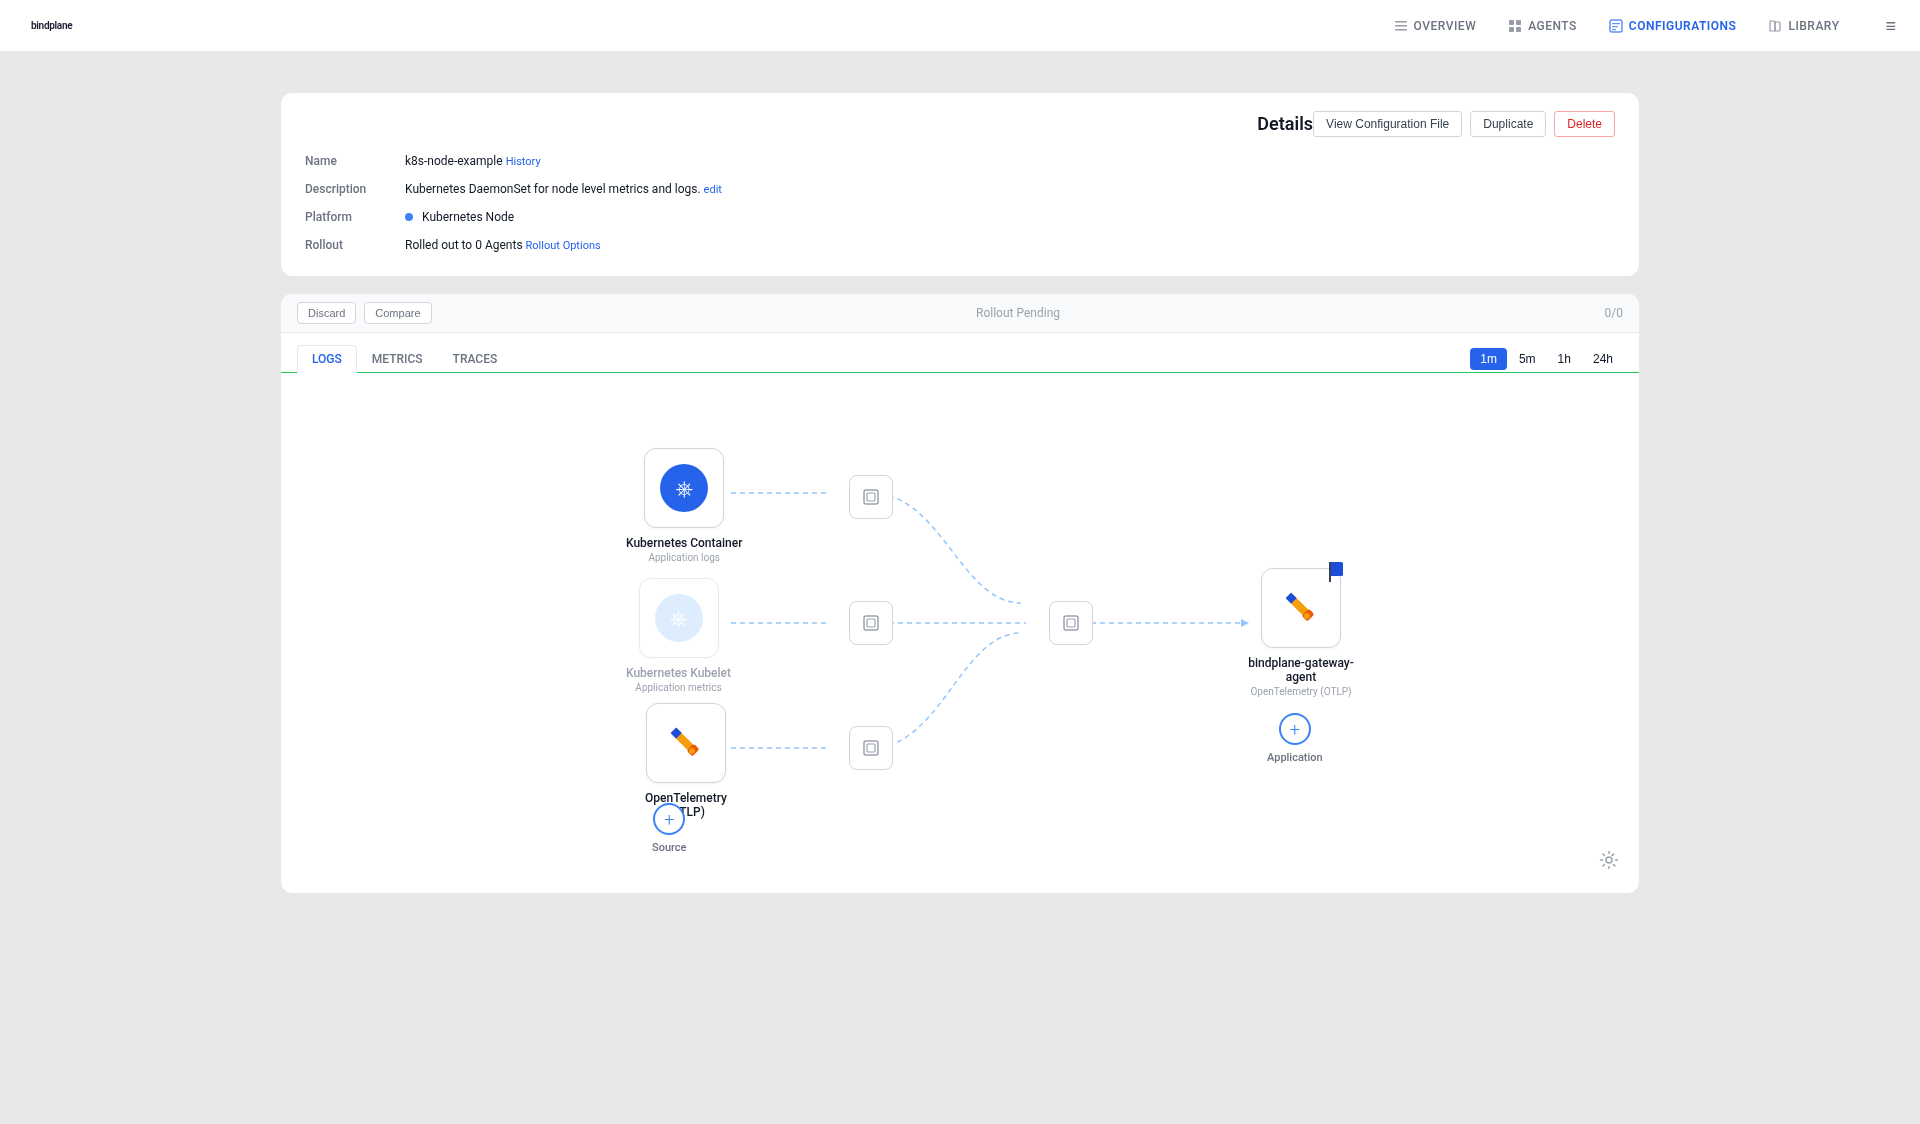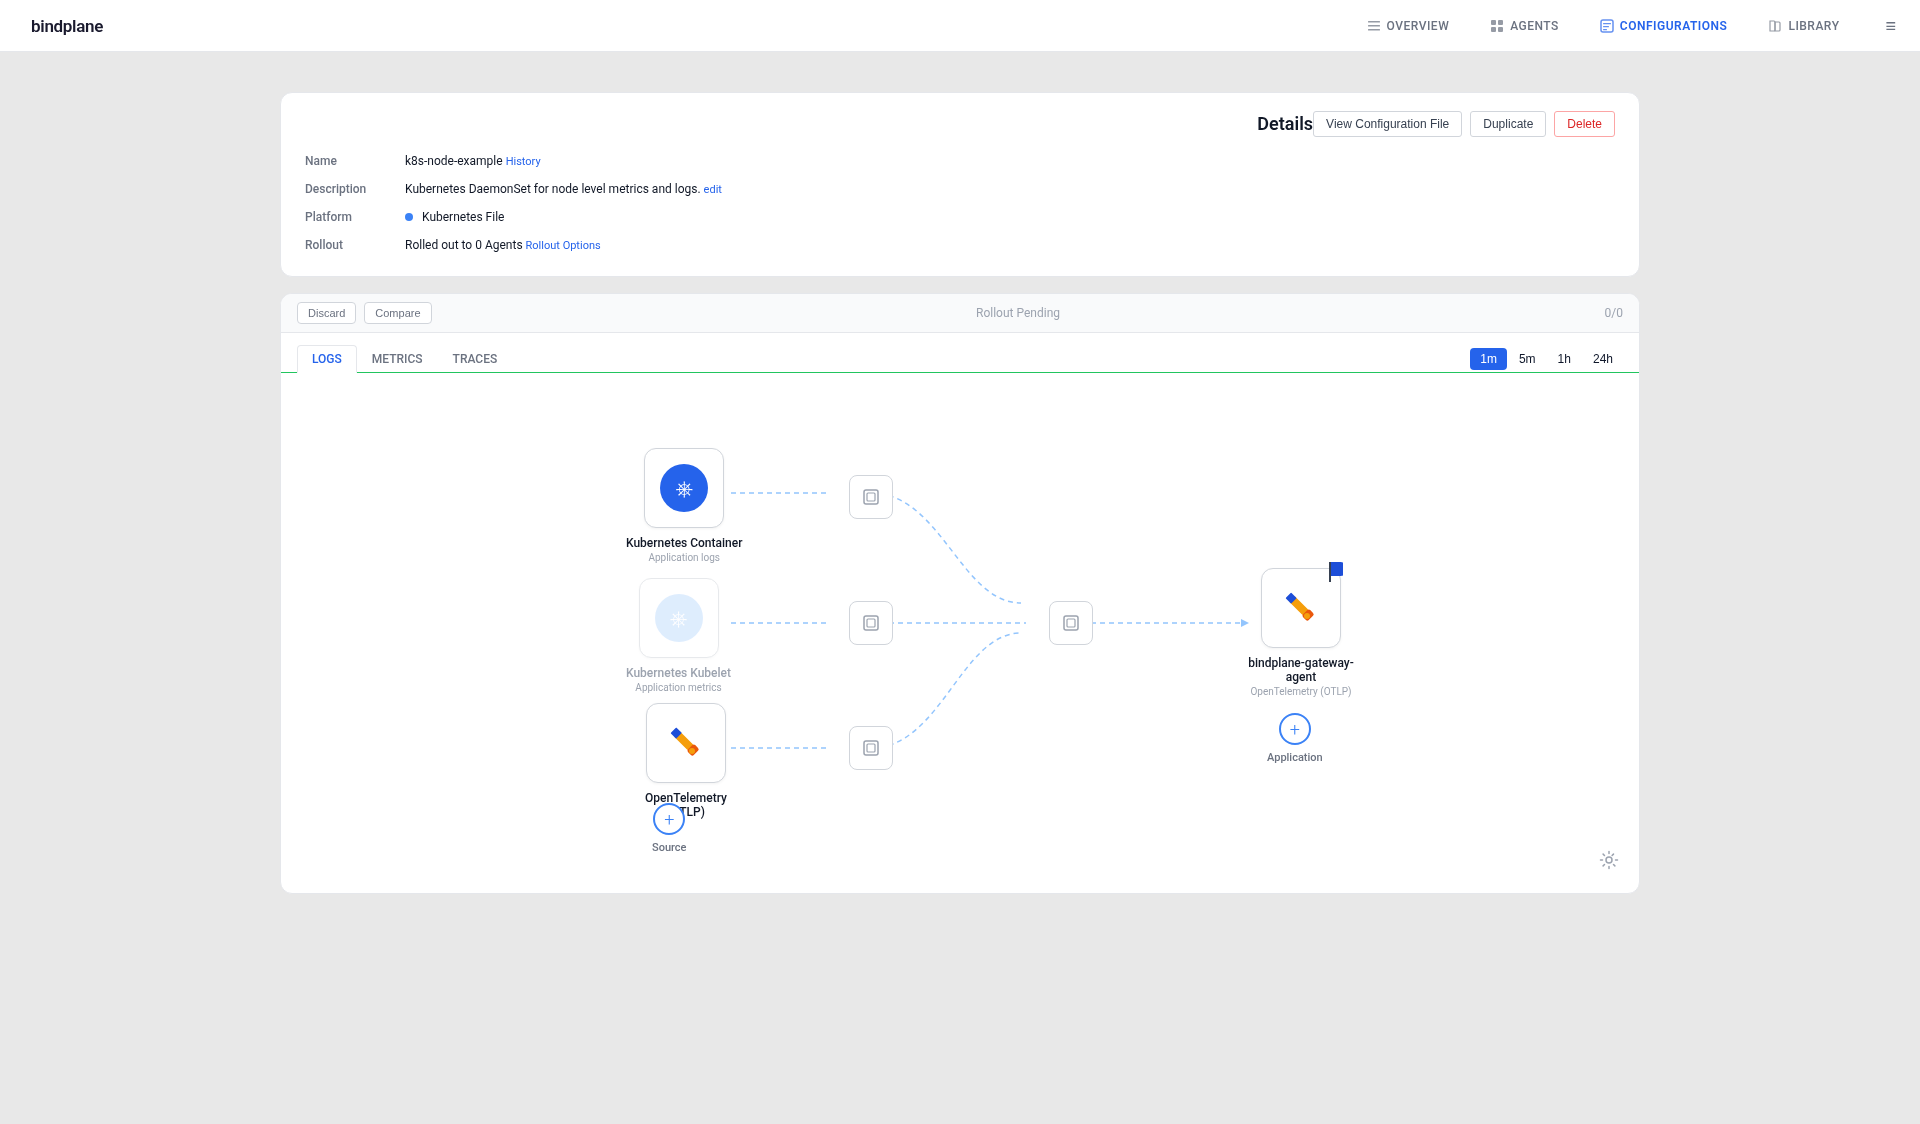--- a/index.html
+++ b/index.html
@@ -21,31 +21,31 @@
       top: 0; left: 0; right: 0;
       height: 52px;
       background: #fff;
       display: flex;
       align-items: center;
       padding: 0 24px;
       border-bottom: 1px solid #e5e7eb;
       z-index: 100;
     }
     .nav-logo {
-      font-size: 17px;
+      font-size: 10px;
       font-weight: 600;
       color: #1a1a2e;
       letter-spacing: -0.3px;
       margin-right: auto;
       padding-left: 7px;
     }
     .nav-items {
       display: flex;
       align-items: center;
-      gap: 13px;
+      gap: 4px;
     }
     .nav-item {
       display: flex;
       align-items: center;
       gap: 6px;
       padding: 6px 14px;
       font-size: 12px;
       font-weight: 500;
       color: #6b7280;
       cursor: pointer;
@@ -417,21 +417,21 @@
 
         <span class="detail-label">Description</span>
         <span class="detail-value">
           <span>Kubernetes DaemonSet for node level metrics and logs.</span>
           <span class="detail-link">edit</span>
         </span>
 
         <span class="detail-label">Platform</span>
         <span class="detail-value">
           <span class="platform-dot"></span>
-          <span>Kubernetes File</span>
+          <span>Kubernetes Node</span>
         </span>
 
         <span class="detail-label">Rollout</span>
         <span class="detail-value">
           <span>Rolled out to 0 Agents</span>
           <span class="detail-link">Rollout Options</span>
         </span>
       </div>
     </div>
   </div>

